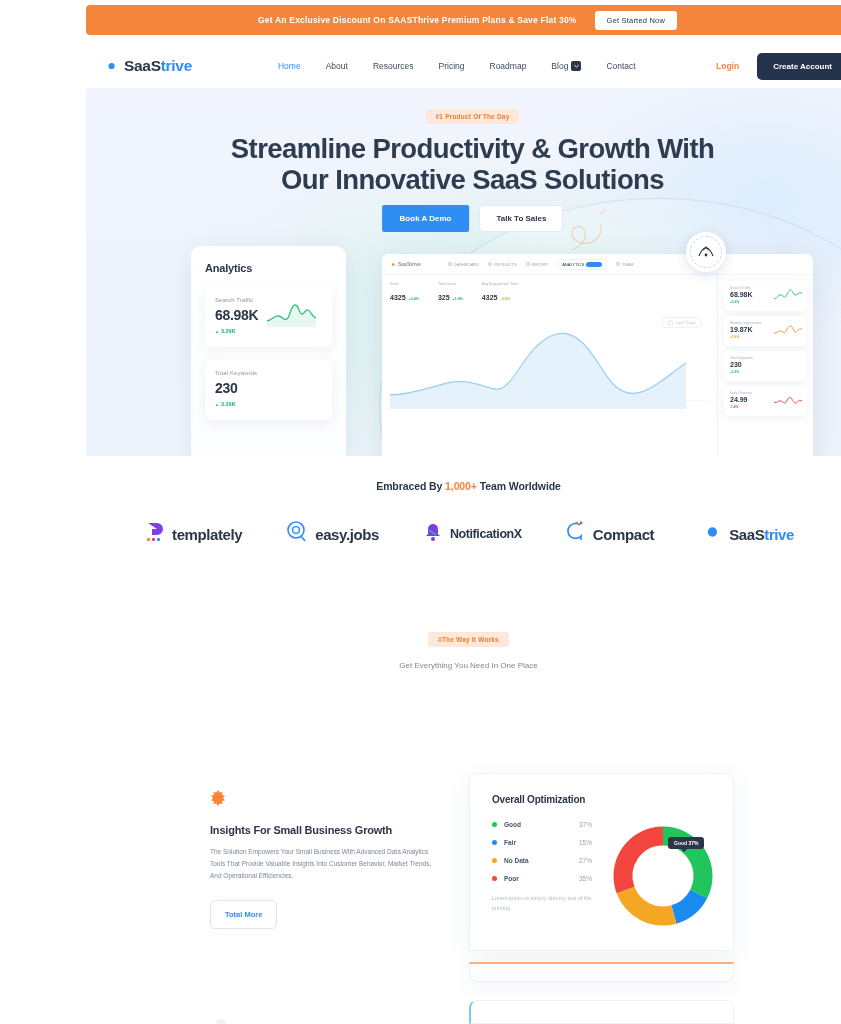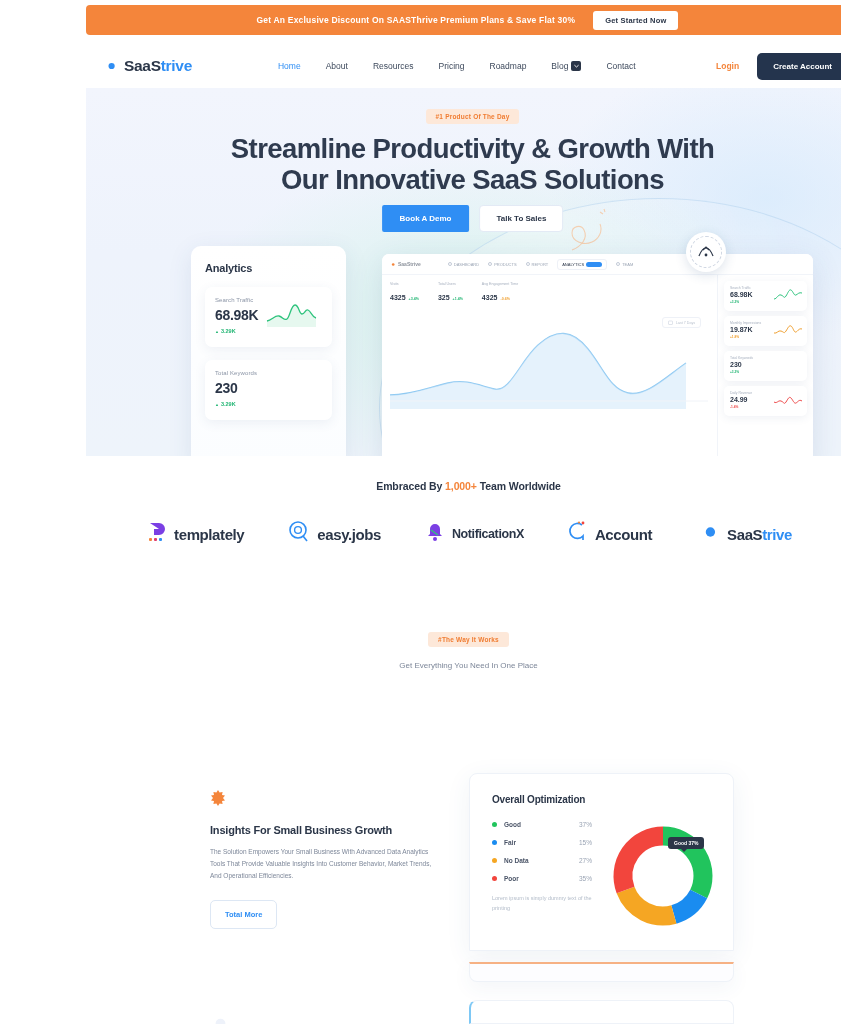--- a/index.html
+++ b/index.html
@@ -13,21 +13,21 @@
   .page { position:relative; width:841px; height:1024px; overflow:hidden;margin-left:48px; }
 
   
   .promo {
     position:absolute; left:38px; top:5px; width:763px; height:30px;
     background:#f4853b; border-radius:4px;
     display:flex; align-items:center; justify-content:center; gap:18px;
   }
   .promo-text { font-size:8.5px; color:#fff; letter-spacing:.2px; font-weight:600; }
   .promo-btn {
-    background:#fff; color:#2b3648; font-size:7.5px; font-weight:700;
+    background:#fff; color:#2b3648; font-size:7.5px; font-weight:400;
     padding:5px 12px; border-radius:3px; border:none; cursor:pointer;
     letter-spacing:.2px;
   }
 
   
   .nav {
     position:absolute; left:0; top:45px; width:841px; height:42px;
     display:flex; align-items:center; background:#fff;
   }
   .brand { display:flex; align-items:center; gap:6px; margin-left:54px; }
@@ -457,21 +457,21 @@
       </div>
 
       <div class="brand-item">
         <span>
           <svg width="20" height="24" viewBox="0 0 20 24">
             <path d="M14 5a7.5 7.5 0 1 0 1 11l0 4" stroke="#2f8ef4" stroke-width="1.7" fill="none"></path>
             <circle cx="15" cy="3" r="1.4" fill="#f2453d"></circle>
             <circle cx="11" cy="2.5" r="1.1" fill="#f4853b"></circle>
           </svg>
         </span>
-        <span class="brand-label">Account</span>
+        <span class="brand-label">Compact</span>
       </div>
 
       <div class="brand-item">
         <span>
           <svg width="24" height="24" viewBox="0 0 16 16">
             <path d="M8.4 1.2A6.8 6.8 0 0 0 8.4 14.8A5.6 5.6 0 0 1 8.4 1.2Z" fill="#24344d"></path>
             <circle cx="9.6" cy="8" r="3.1" fill="#2f8ef4"></circle>
           </svg>
         </span>
         <span class="brand-label"><span style="color:#2b3648">SaaS</span><span style="color:#2f8ef4">trive</span></span>

